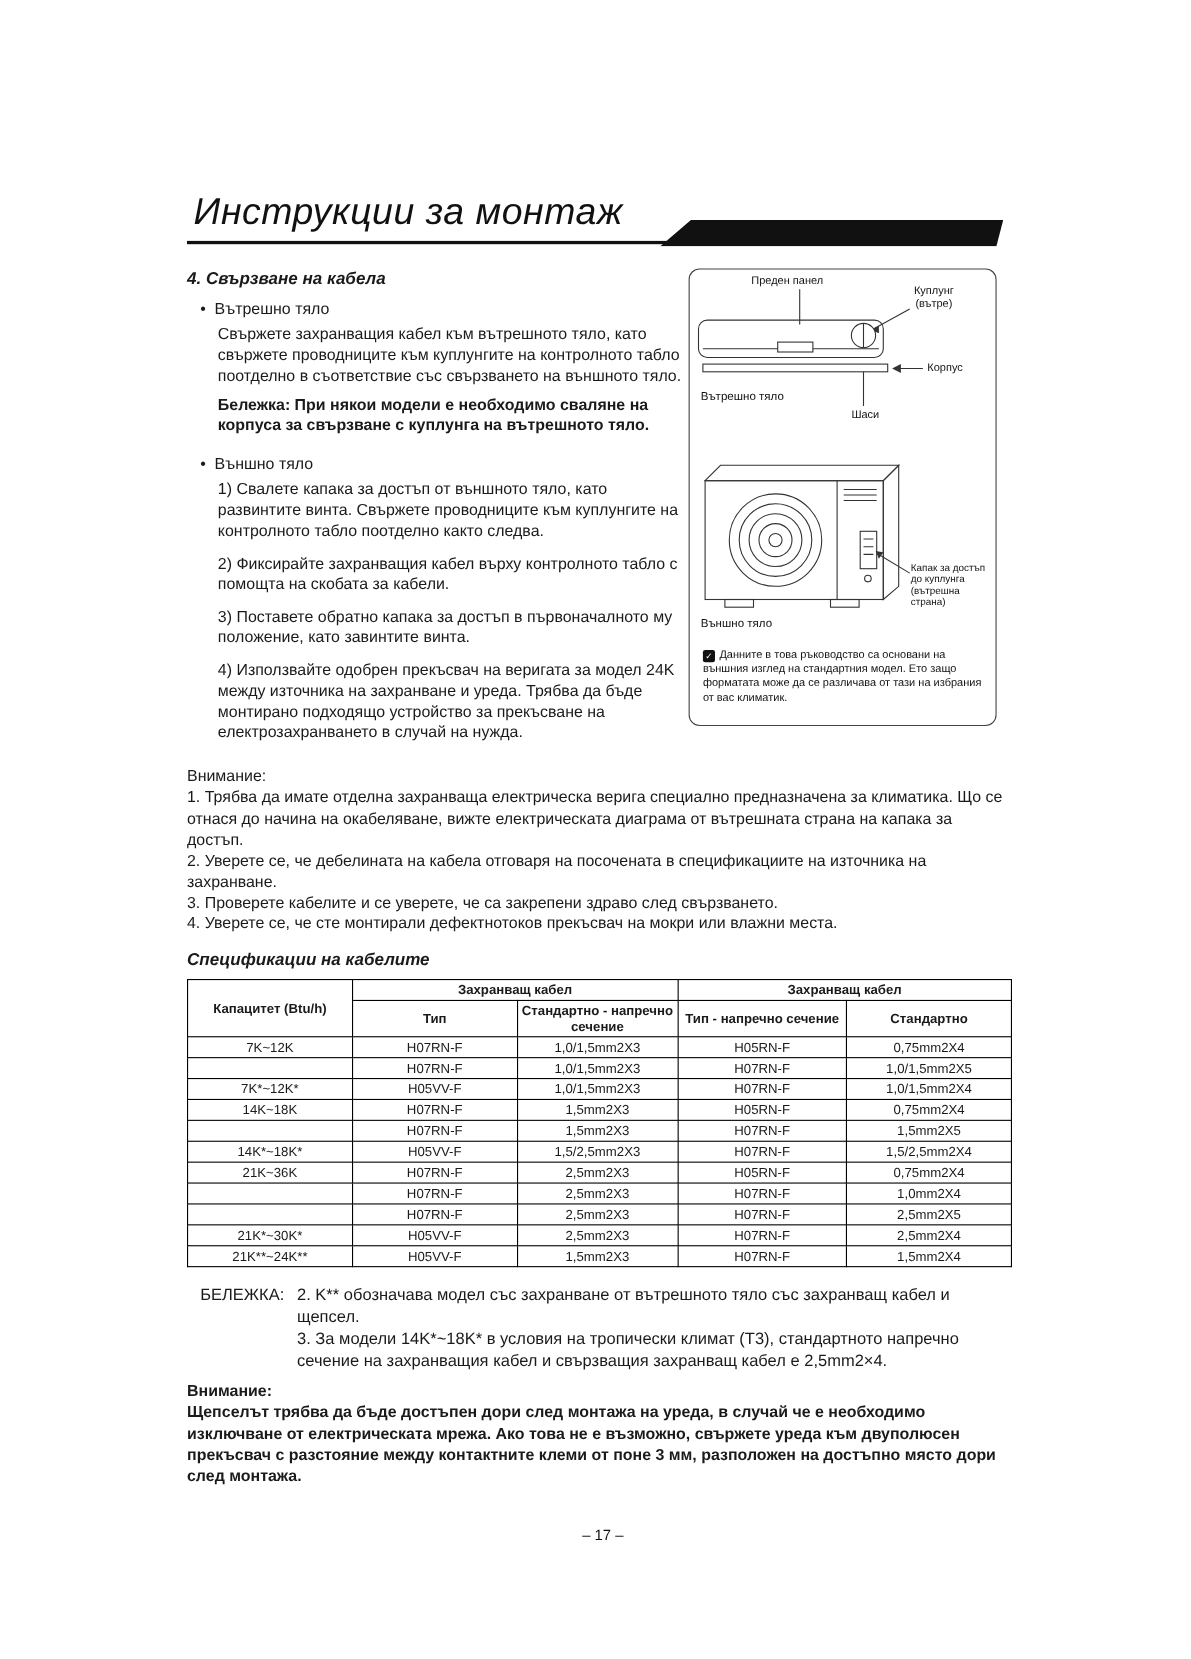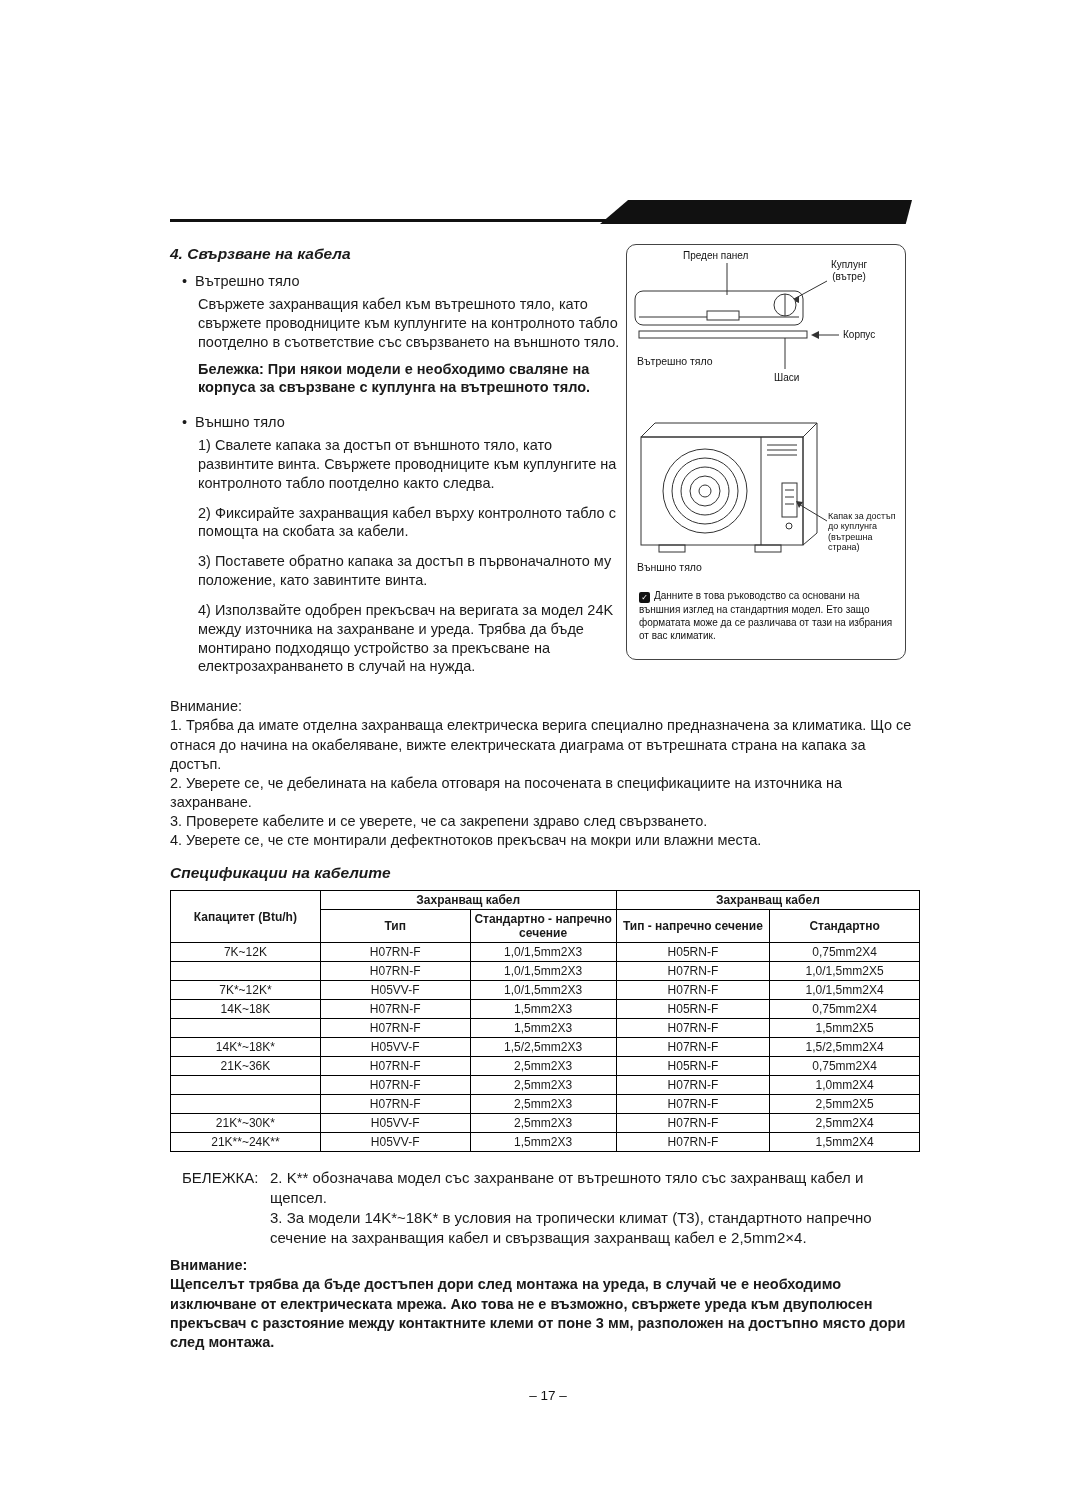--- a/index.html
+++ b/index.html
@@ -71,20 +71,21 @@
   .warning .txt { font-weight:bold; }
   
   .footer { position:absolute; left:0; right:0; top:1388px; text-align:center; font-size:13.5px; color:#111;padding-left:13px; }
 </style>
 </head>
 <body>
 
 <div class="page">
 
   <div class="title-band">
+    <div class="doc-title">Инструкции за монтаж</div>
     <div class="title-rule"></div>
     <div class="title-wedge"></div>
   </div>
 
   <div class="cols">
 
     <div class="left-col">
       <h2 class="sec">4. Свързване на кабела</h2>
 
       <div class="bullet-row">

